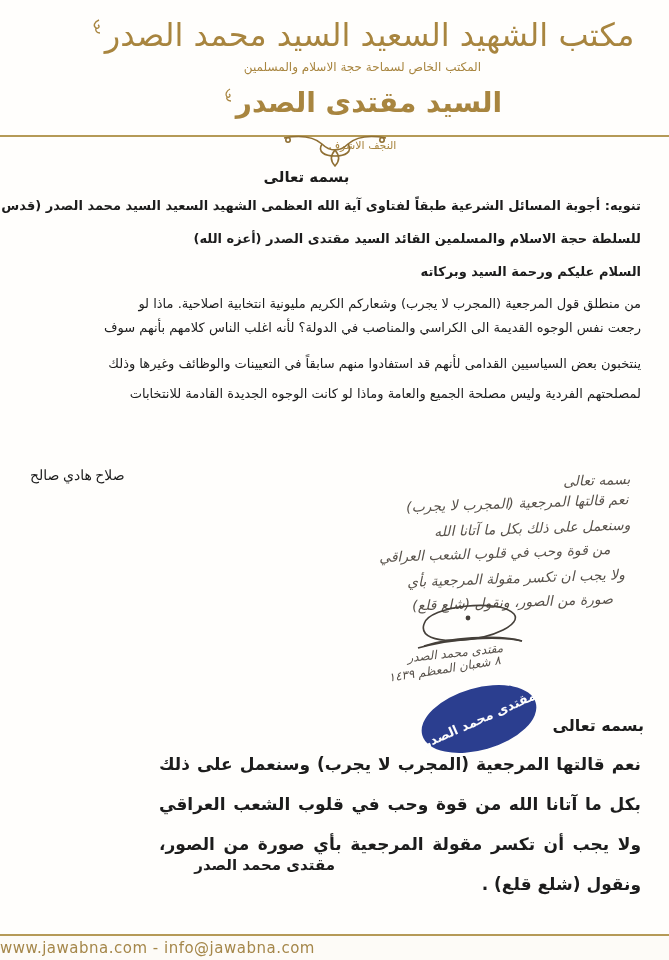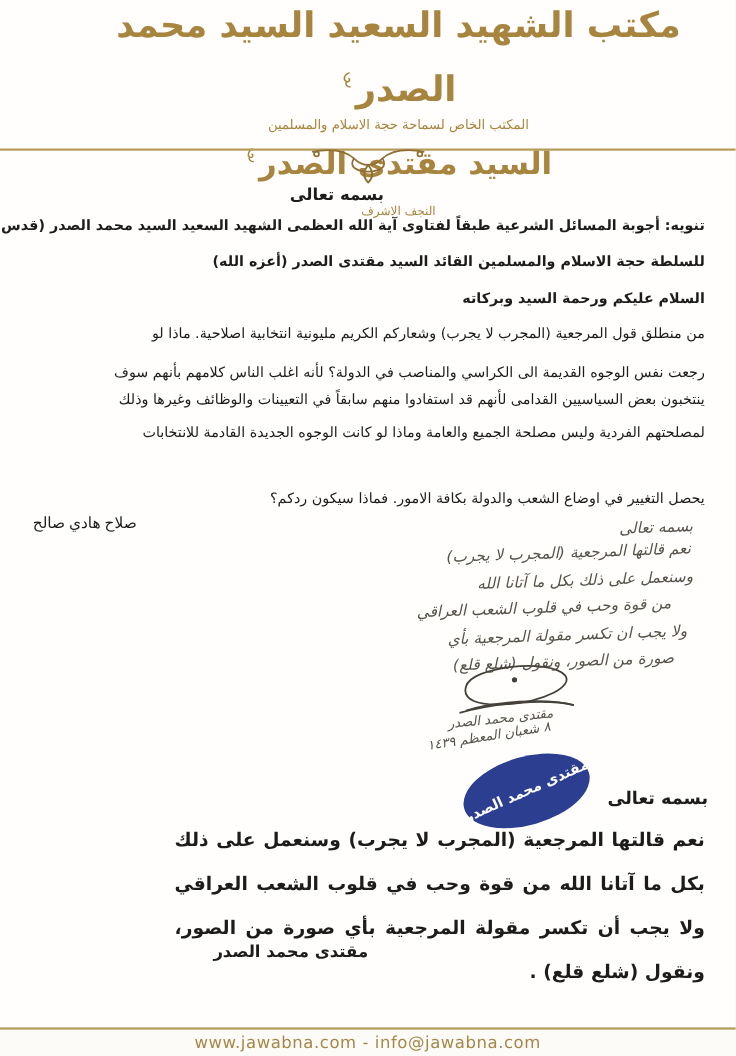--- a/index.html
+++ b/index.html
@@ -8,21 +8,21 @@
   }
   *{margin:0;padding:0;box-sizing:border-box;}
   html,body{background:#d8d8d8;}
   body{font-family:"DejaVu Sans",sans-serif;}
   .page{
     position:relative;width:669px;height:960px;margin:0 auto;
     background:#fffefc;overflow:hidden;direction:rtl;color:var(--ink);
   }
   
   .letterhead{position:absolute;top:0;left:56px;right:0;text-align:center;color:var(--gold);}
-  .lh1{font-size:32px;font-weight:bold;line-height:1.45;letter-spacing:-1px;}
+  .lh1{font-size:32px;font-weight:normal;line-height:1.45;letter-spacing:-1px;}
   .lh2{font-size:12px;margin-top:2px;}
   .lh3{font-size:28px;font-weight:bold;line-height:1.2;margin-top:2px;letter-spacing:-1px;}
   .lh4{font-size:11px;margin-top:19px;letter-spacing:1px;}
   .honor-mark{display:inline-block;vertical-align:super;margin-right:2px;}
   
   .rule{position:absolute;top:135px;left:0;right:0;height:2px;background:var(--rule-gold);}
   .ornament{position:absolute;top:135px;left:50%;transform:translateX(-50%);}
   
   .basmala-top{position:absolute;top:168px;left:0;right:56px;text-align:center;
     font-weight:bold;font-size:15px;}
@@ -42,21 +42,21 @@
   .stamp span{color:#fdfdfd;font-weight:bold;font-size:13px;white-space:nowrap;
     transform:rotate(-8deg);letter-spacing:-0.5px;}
   
   .tr-basmala{position:absolute;right:25px;top:716px;font-weight:bold;font-size:16px;}
   .tr-body{position:absolute;right:28px;top:744px;width:482px;font-weight:bold;
     font-size:17px;line-height:40px;text-align:justify;letter-spacing:-0.3px;}
   .tr-sign{position:absolute;right:334px;top:856px;font-weight:bold;font-size:15px;white-space:nowrap;}
   
   .footer{position:absolute;top:934px;left:0;right:0;bottom:0;
     border-top:2px solid var(--rule-gold);background:#fdfbf7;
-    text-align:center;direction:ltr;}
+    text-align:left;direction:ltr;}
   .footer span{color:var(--footer-gold);font-size:15px;line-height:24px;letter-spacing:.5px;}
 </style>
 </head>
 <body>
 
 <div class="page">
 
   <div class="letterhead">
     <div class="lh1"><span>مكتب الشهيد السعيد السيد محمد الصدر</span><span class="honor-mark"><svg width="12" height="16" viewBox="0 0 12 16">
             <path d="M8 2 C3 4 2 8 5 10 C8 11 9 8 7 7 M5 10 C4 13 6 15 9 15" stroke="#a8853f" fill="none" stroke-width="1.4"></path>
@@ -80,24 +80,23 @@
       </g>
     </svg>
   </div>
 
   <div class="basmala-top">بسمه تعالى</div>
   <div class="line bold-line" style="top:198px">تنويه: أجوبة المسائل الشرعية طبقاً لفتاوى آية الله العظمى الشهيد السعيد السيد محمد الصدر (قدس سره)</div>
   <div class="line bold-line" style="top:231px">للسلطة حجة الاسلام والمسلمين القائد السيد مقتدى الصدر (أعزه الله)</div>
   <div class="line bold-line" style="top:264px">السلام عليكم ورحمة السيد وبركاته</div>
 
   <div class="line q-line" style="top:296px">من منطلق قول المرجعية (المجرب لا يجرب) وشعاركم الكريم مليونية انتخابية اصلاحية. ماذا لو</div>
-  <div class="line q-line" style="top:332px">رجعت نفس الوجوه القديمة الى الكراسي والمناصب في الدولة؟ لأنه اغلب الناس كلامهم بأنهم سوف</div>
+  <div class="line q-line" style="top:320px">رجعت نفس الوجوه القديمة الى الكراسي والمناصب في الدولة؟ لأنه اغلب الناس كلامهم بأنهم سوف</div>
   <div class="line q-line" style="top:356px">ينتخبون بعض السياسيين القدامى لأنهم قد استفادوا منهم سابقاً في التعيينات والوظائف وغيرها وذلك</div>
   <div class="line q-line" style="top:386px">لمصلحتهم الفردية وليس مصلحة الجميع والعامة وماذا لو كانت الوجوه الجديدة القادمة للانتخابات</div>
-  <div class="line q-line" style="top:446px">يحصل التغيير في اوضاع الشعب والدولة بكافة الامور. فماذا سيكون ردكم؟</div>
   <div class="asker">صلاح هادي صالح</div>
 
   <div class="hw" style="right:39px;top:472px">بسمه تعالى</div>
   <div class="hw" style="right:41px;top:495px">نعم قالتها المرجعية (المجرب لا يجرب)</div>
   <div class="hw" style="right:39px;top:520px">وسنعمل على ذلك بكل ما آتانا الله</div>
   <div class="hw" style="right:59px;top:545px">من قوة وحب في قلوب الشعب العراقي</div>
   <div class="hw" style="right:44px;top:570px">ولا يجب ان تكسر مقولة المرجعية بأي</div>
   <div class="hw" style="right:56px;top:594px">صورة من الصور، ونقول (شلع قلع)</div>
 
   <div class="sig-svg">

